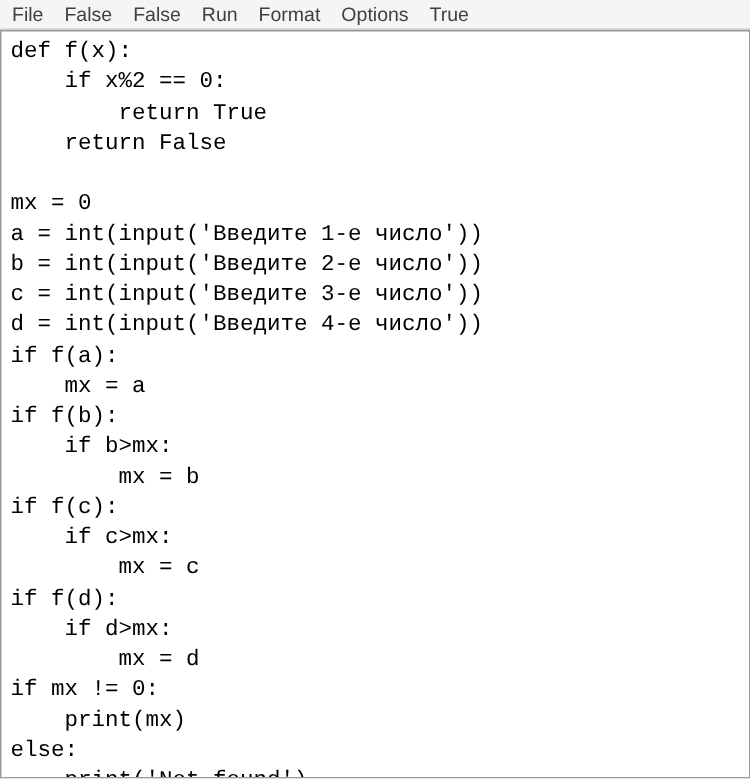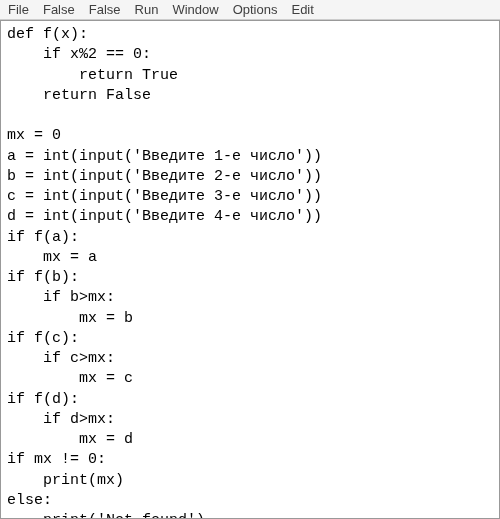--- a/index.html
+++ b/index.html
@@ -53,23 +53,23 @@
   </style>
 </head>
 <body>
 
 <div class="window">
   <div class="menubar">
     <span class="menu-item">File</span>
     <span class="menu-item">False</span>
     <span class="menu-item">False</span>
     <span class="menu-item">Run</span>
-    <span class="menu-item">Window</span>
+    <span class="menu-item">Format</span>
     <span class="menu-item">Options</span>
-    <span class="menu-item">Edit</span>
+    <span class="menu-item">True</span>
   </div>
   <div class="editor">
     <div class="code">def f(x):
     if x%2 == 0:
         return True
     return False
 
 mx = 0
 a = int(input('Введите 1-е число'))
 b = int(input('Введите 2-е число'))

